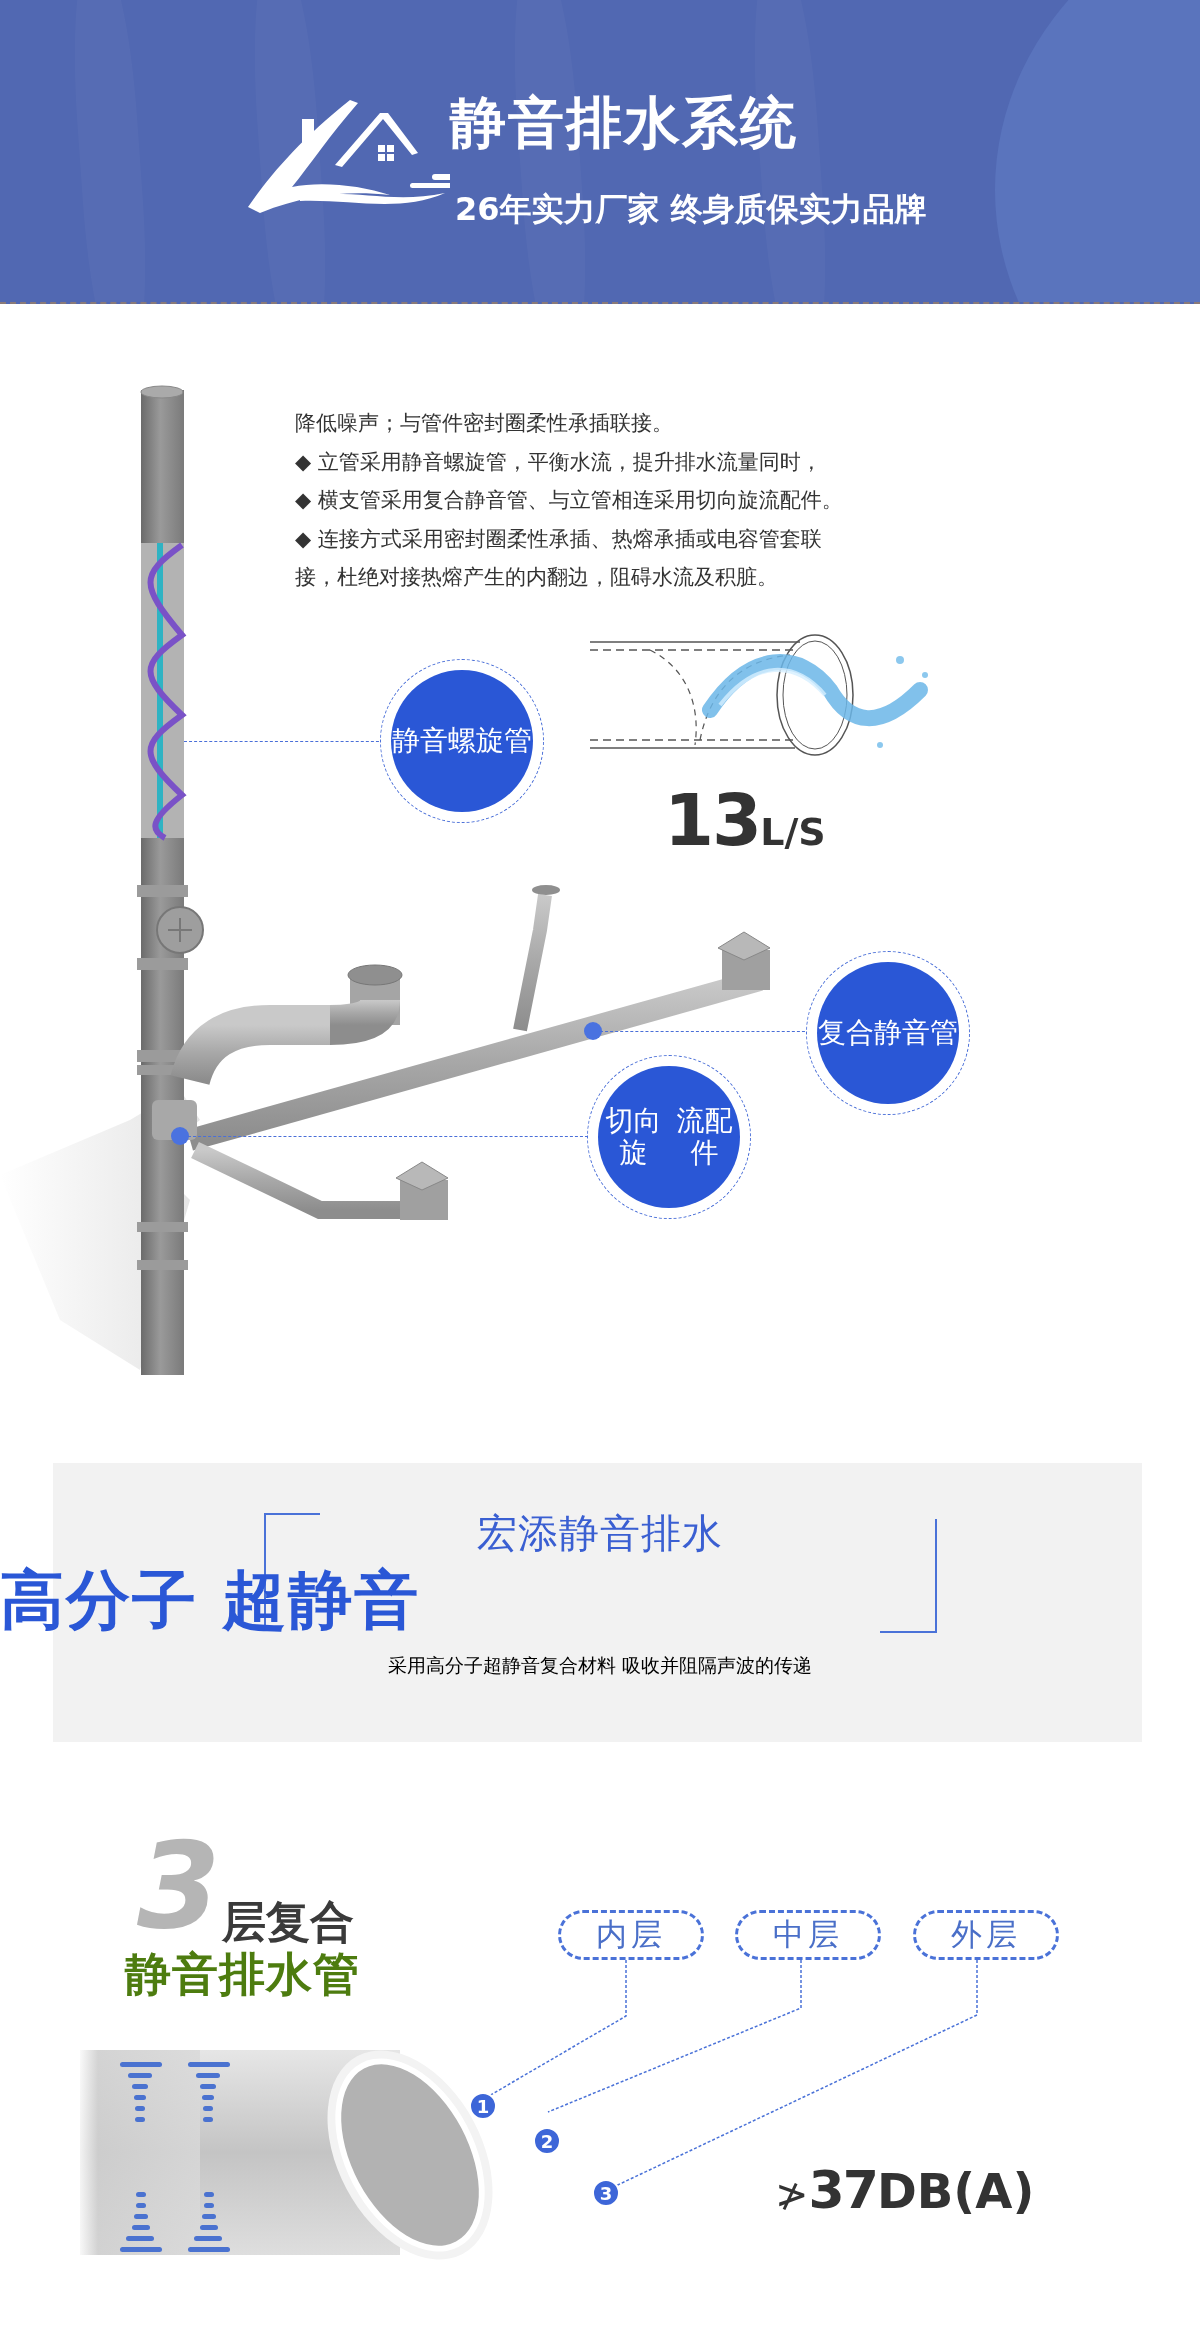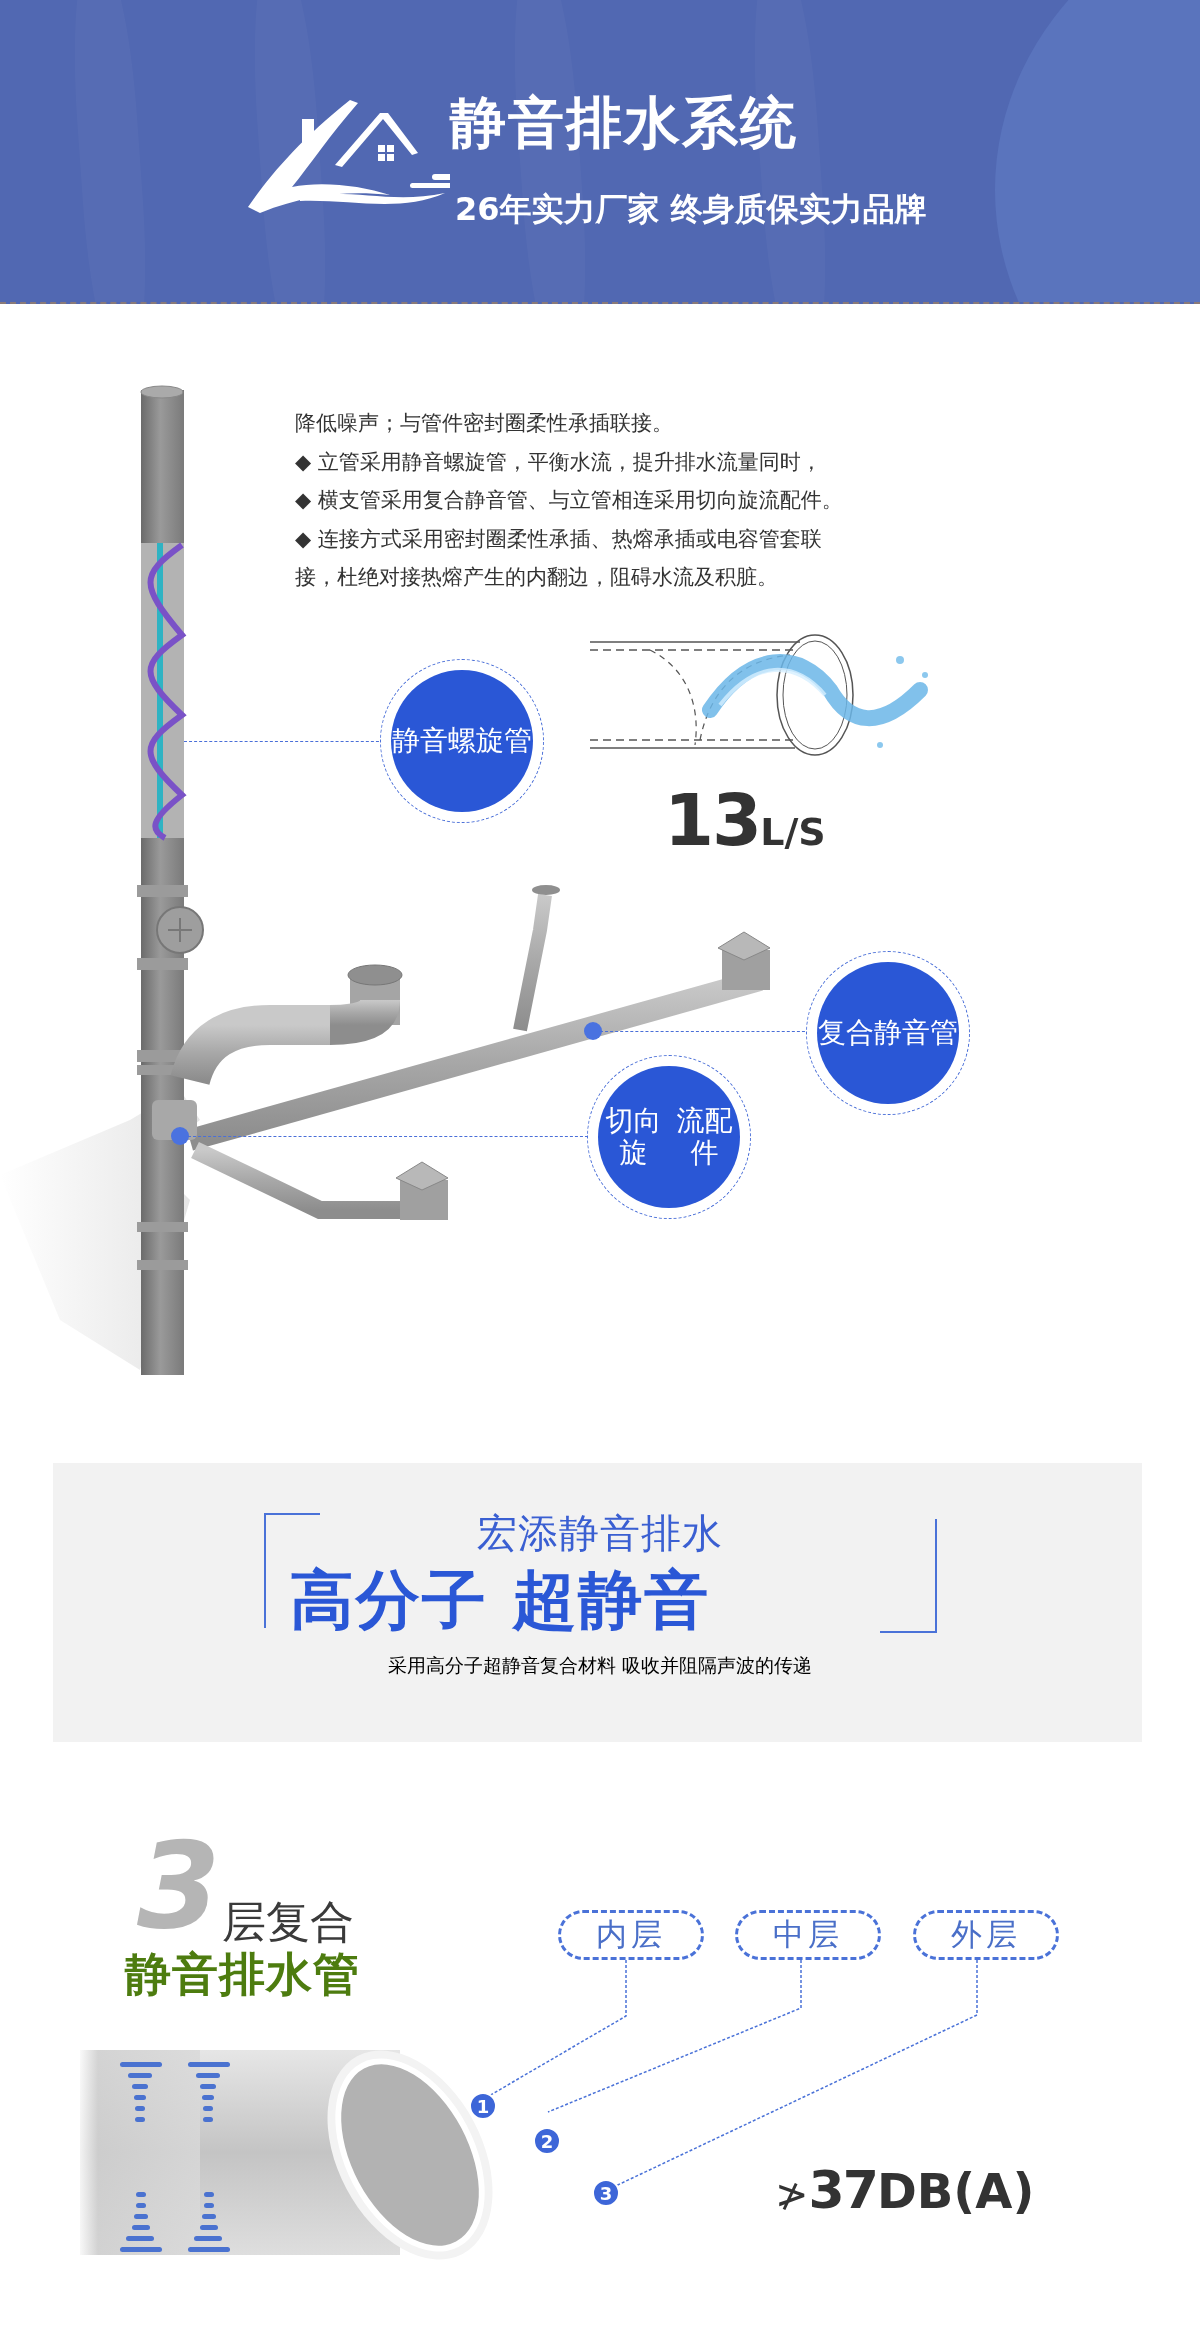--- a/index.html
+++ b/index.html
@@ -25,27 +25,27 @@
   .dot { width: 18px; height: 18px; border-radius: 50%; background: #4a72e0; }
 
   
   .rate { left: 664px; top: 778px; color: #333; font-weight: bold; font-family: "DejaVu Sans", sans-serif; white-space: nowrap; }
   .rate .num { font-size: 72px; letter-spacing: -2px; }
   .rate .unit { font-size: 38px; }
 
   
   .band { left: 53px; top: 1463px; width: 1089px; height: 279px; background: #f2f2f2; }
   .band-sub { left: 0; width: 1200px; top: 1506px; text-align: center; font-size: 40px; color: #3a5fd2; font-weight: normal; letter-spacing: 1px; }
-  .band-main { left: 0; width: 1000px; top: 1557px; text-align: center; font-size: 64px; color: #2a57d6; font-weight: bold; letter-spacing: 2px; }
+  .band-main { left: 0; width: 1000px; top: 1557px; font-size: 64px; color: #2a57d6; font-weight: bold; letter-spacing: 2px; }
   .band-desc { left: 0; width: 1200px; top: 1653px; text-align: center; font-size: 19px; color: #000000; }
   .brk { background: #4a72d8; }
 
   
   .three { left: 137px; top: 1826px; font-size: 120px; font-weight: bold; font-style: italic; color: #b5b5b5; font-family: "DejaVu Sans", sans-serif; line-height: 1; }
-  .three-a { left: 222px; top: 1893px; font-size: 44px; font-weight: normal; color: #3a3a3a; }
+  .three-a { left: 222px; top: 1893px; font-size: 44px; font-weight: bold; color: #3a3a3a; }
   .three-b { left: 125px; top: 1944px; font-size: 46px; font-weight: bold; color: #4d7c0f; letter-spacing: 1px; }
   .pill { height: 50px; width: 146px; border: 3px dashed #4a72d8; border-radius: 25px; color: #4a6fc8; font-size: 31px; display: flex; align-items: center; justify-content: center; letter-spacing: 4px; }
   .db { left: 775px; top: 2160px; color: #333; font-weight: bold; white-space: nowrap; }
   .db .sym { font-size: 40px; font-weight: normal; }
   .db .num { font-size: 52px; letter-spacing: -2px; }
   .db .unit { font-size: 48px; }
   .num-badge { width: 28px; height: 28px; border-radius: 50%; background: #3d66d8; color: #fff; font-size: 18px; font-weight: bold; display: flex; align-items: center; justify-content: center; border: 2px solid #fff; }
 </style>
 </head>
 <body>

